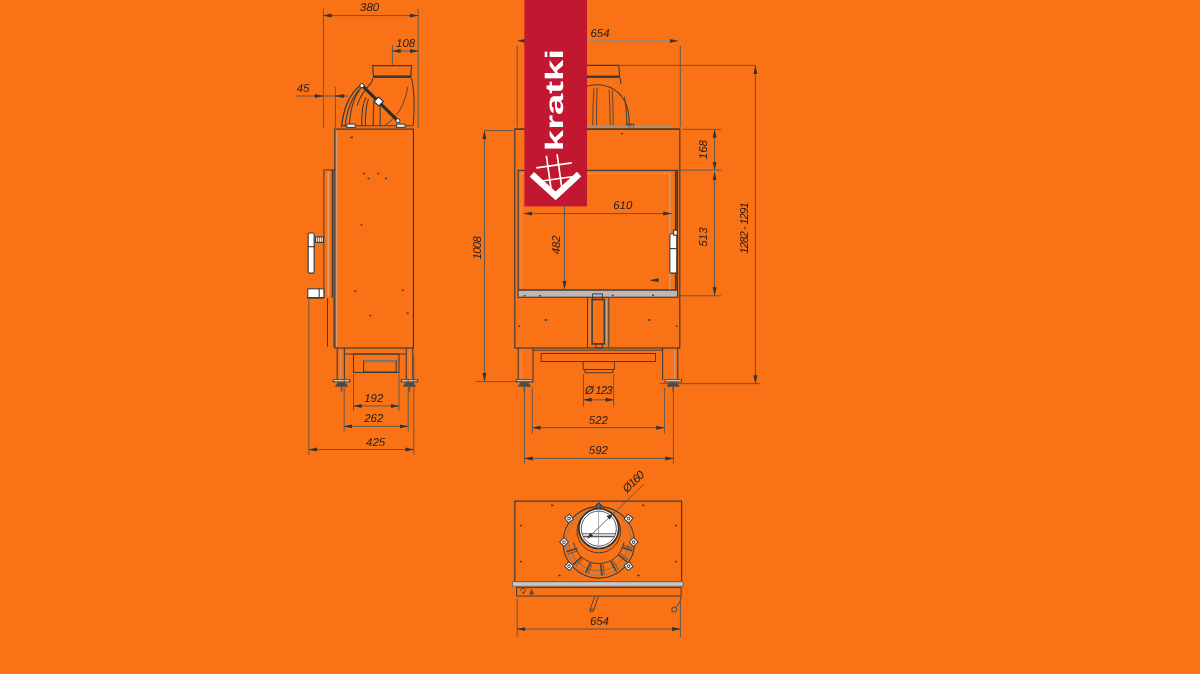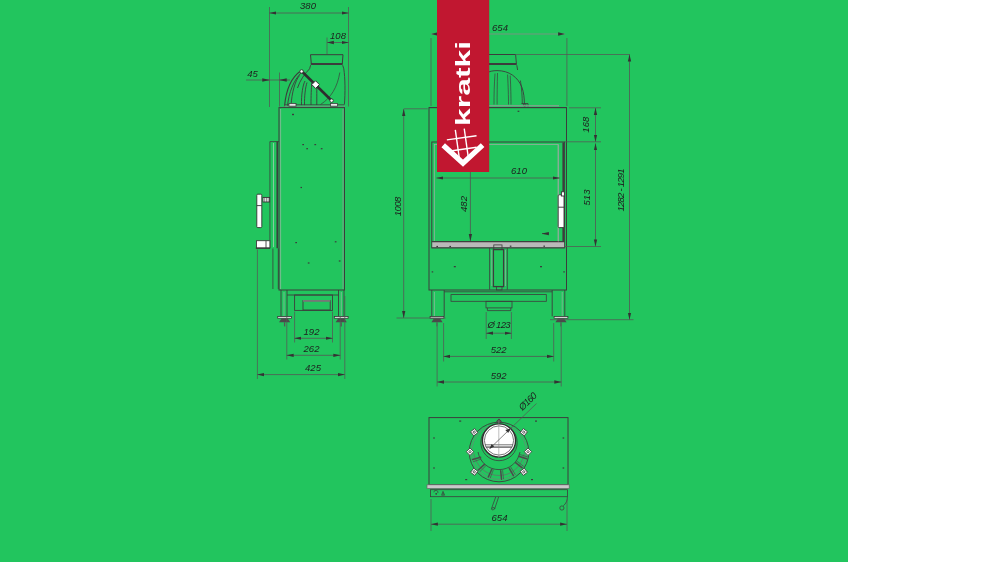--- a/index.html
+++ b/index.html
@@ -1,17 +1,17 @@
 <!DOCTYPE html>
 <html><head>
 <meta charset="utf-8">
 <title>kratki technical drawing</title>
 <style>
 html,body{margin:0;padding:0;background:#ffffff;}
-#page{width:848px;height:562px;position:relative;overflow:hidden;background:#22c55e;will-change:transform;}
+#page{width:1000px;height:562px;position:relative;overflow:hidden;background:#f97316;will-change:transform;}
 text{font-family:"Liberation Sans",sans-serif;-webkit-font-smoothing:antialiased;}
 .dim{font-style:italic;fill:#1e1e1e;font-size:9.5px;}
 </style>
 </head>
 <body>
 
 <div id="page">
 <svg width="1000" height="562" viewBox="0 0 1000 562" xmlns="http://www.w3.org/2000/svg">
 <defs>
 <marker id="ar" viewBox="0 0 10 6" refX="9.6" refY="3" markerWidth="7.2" markerHeight="4.3" markerUnits="userSpaceOnUse" orient="auto-start-reverse">

